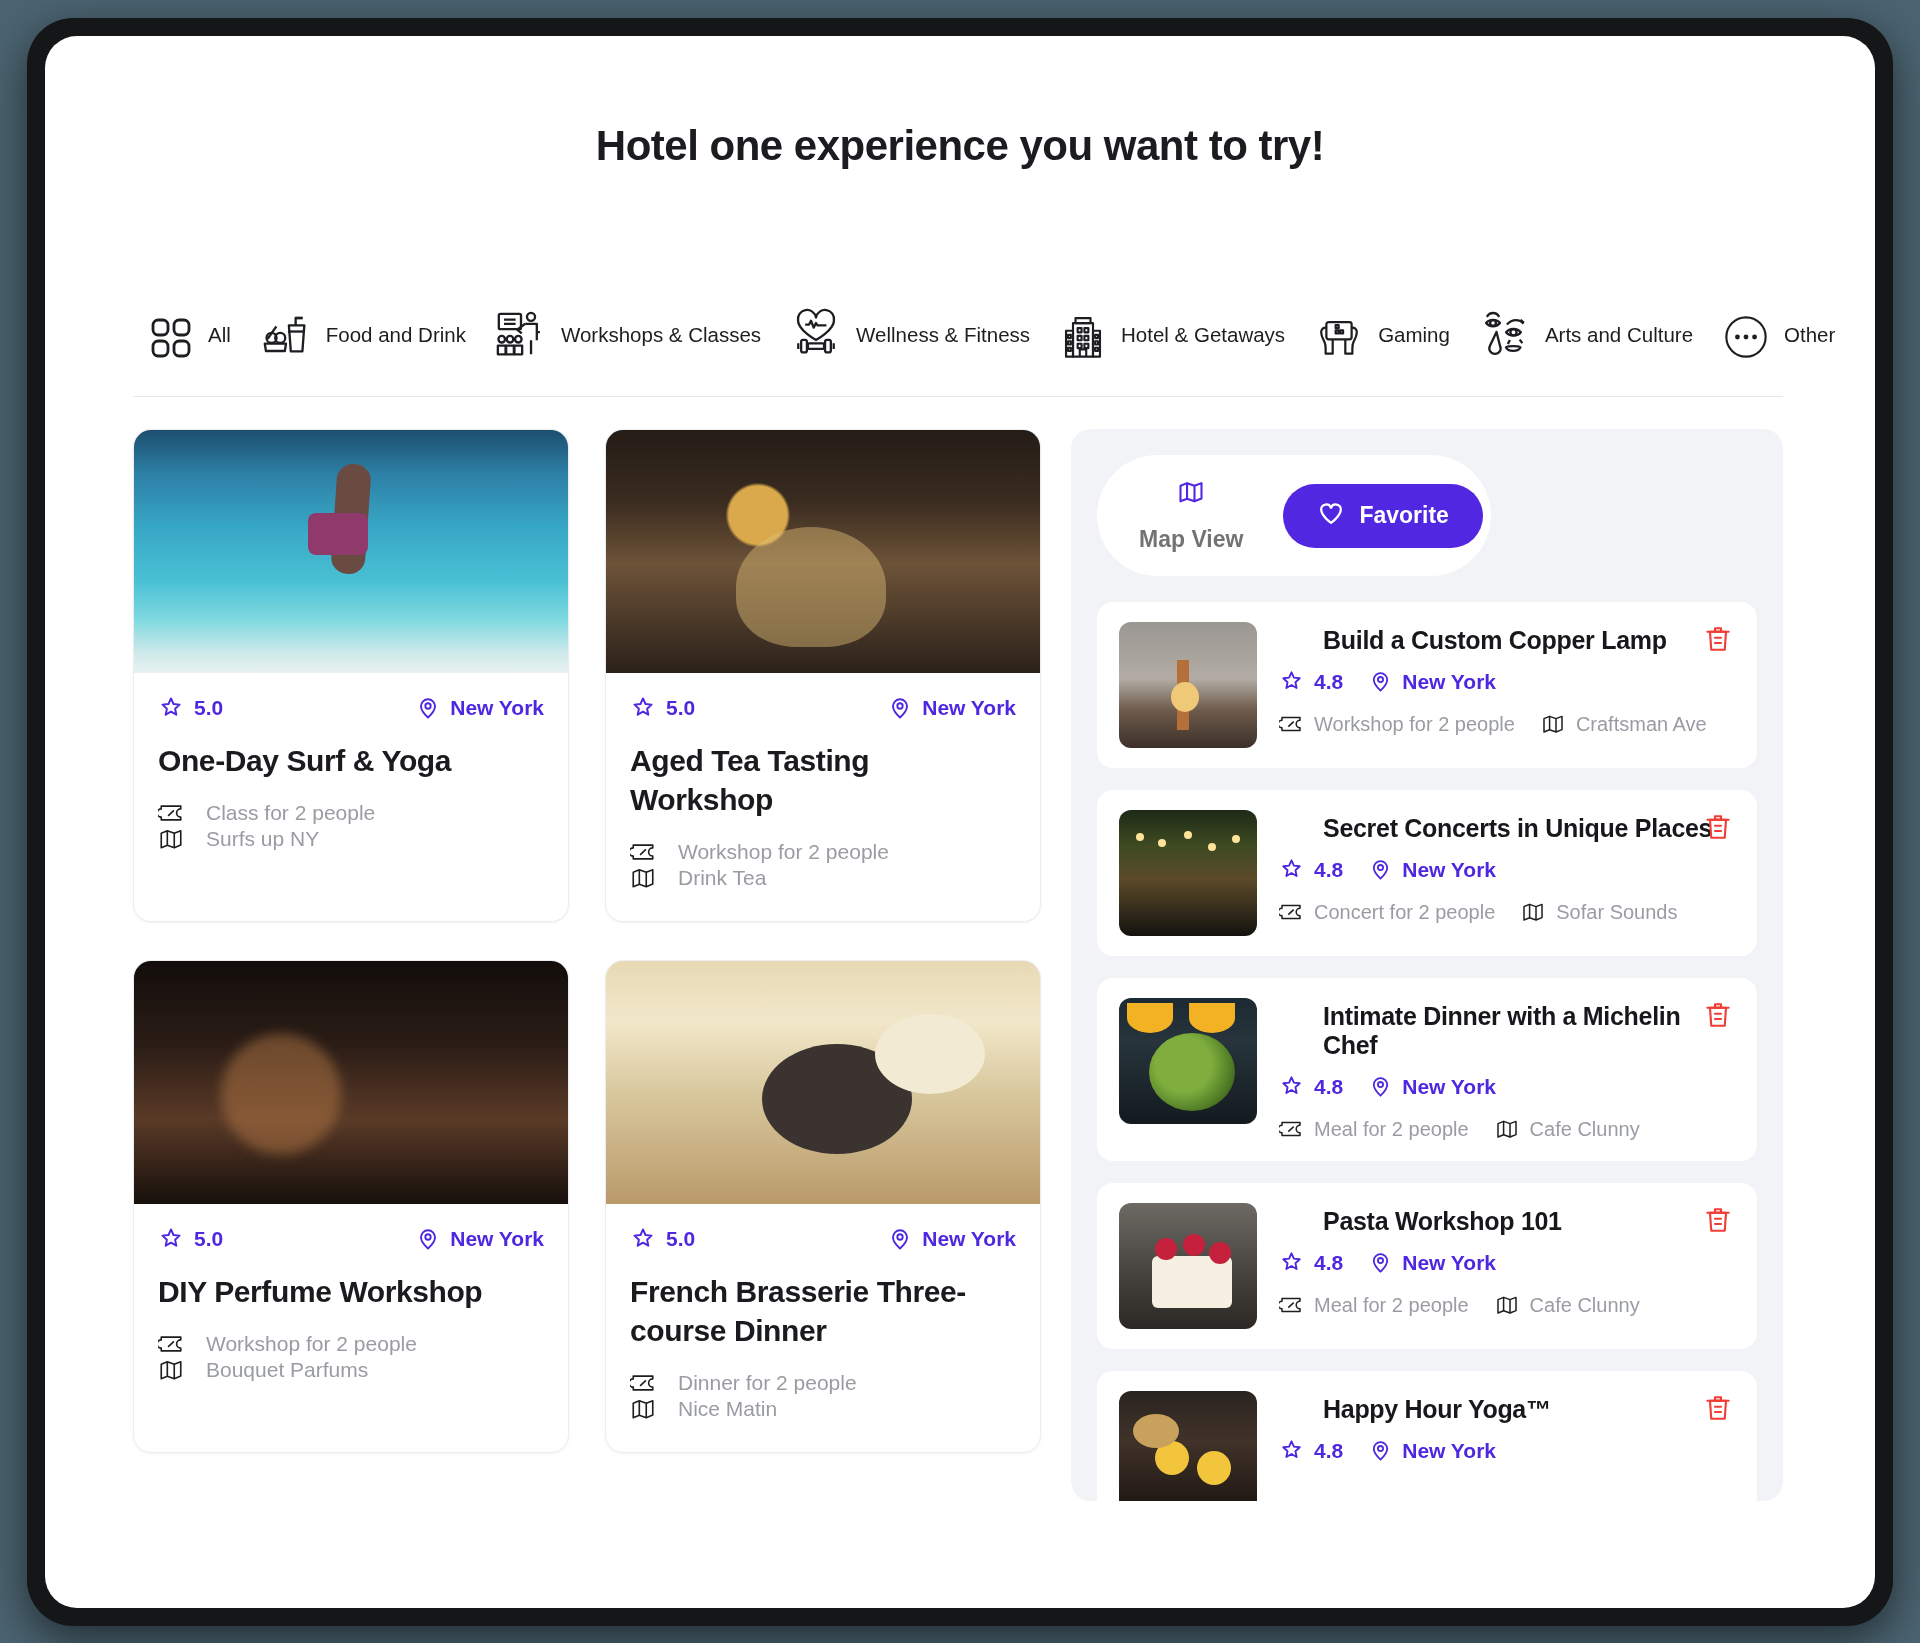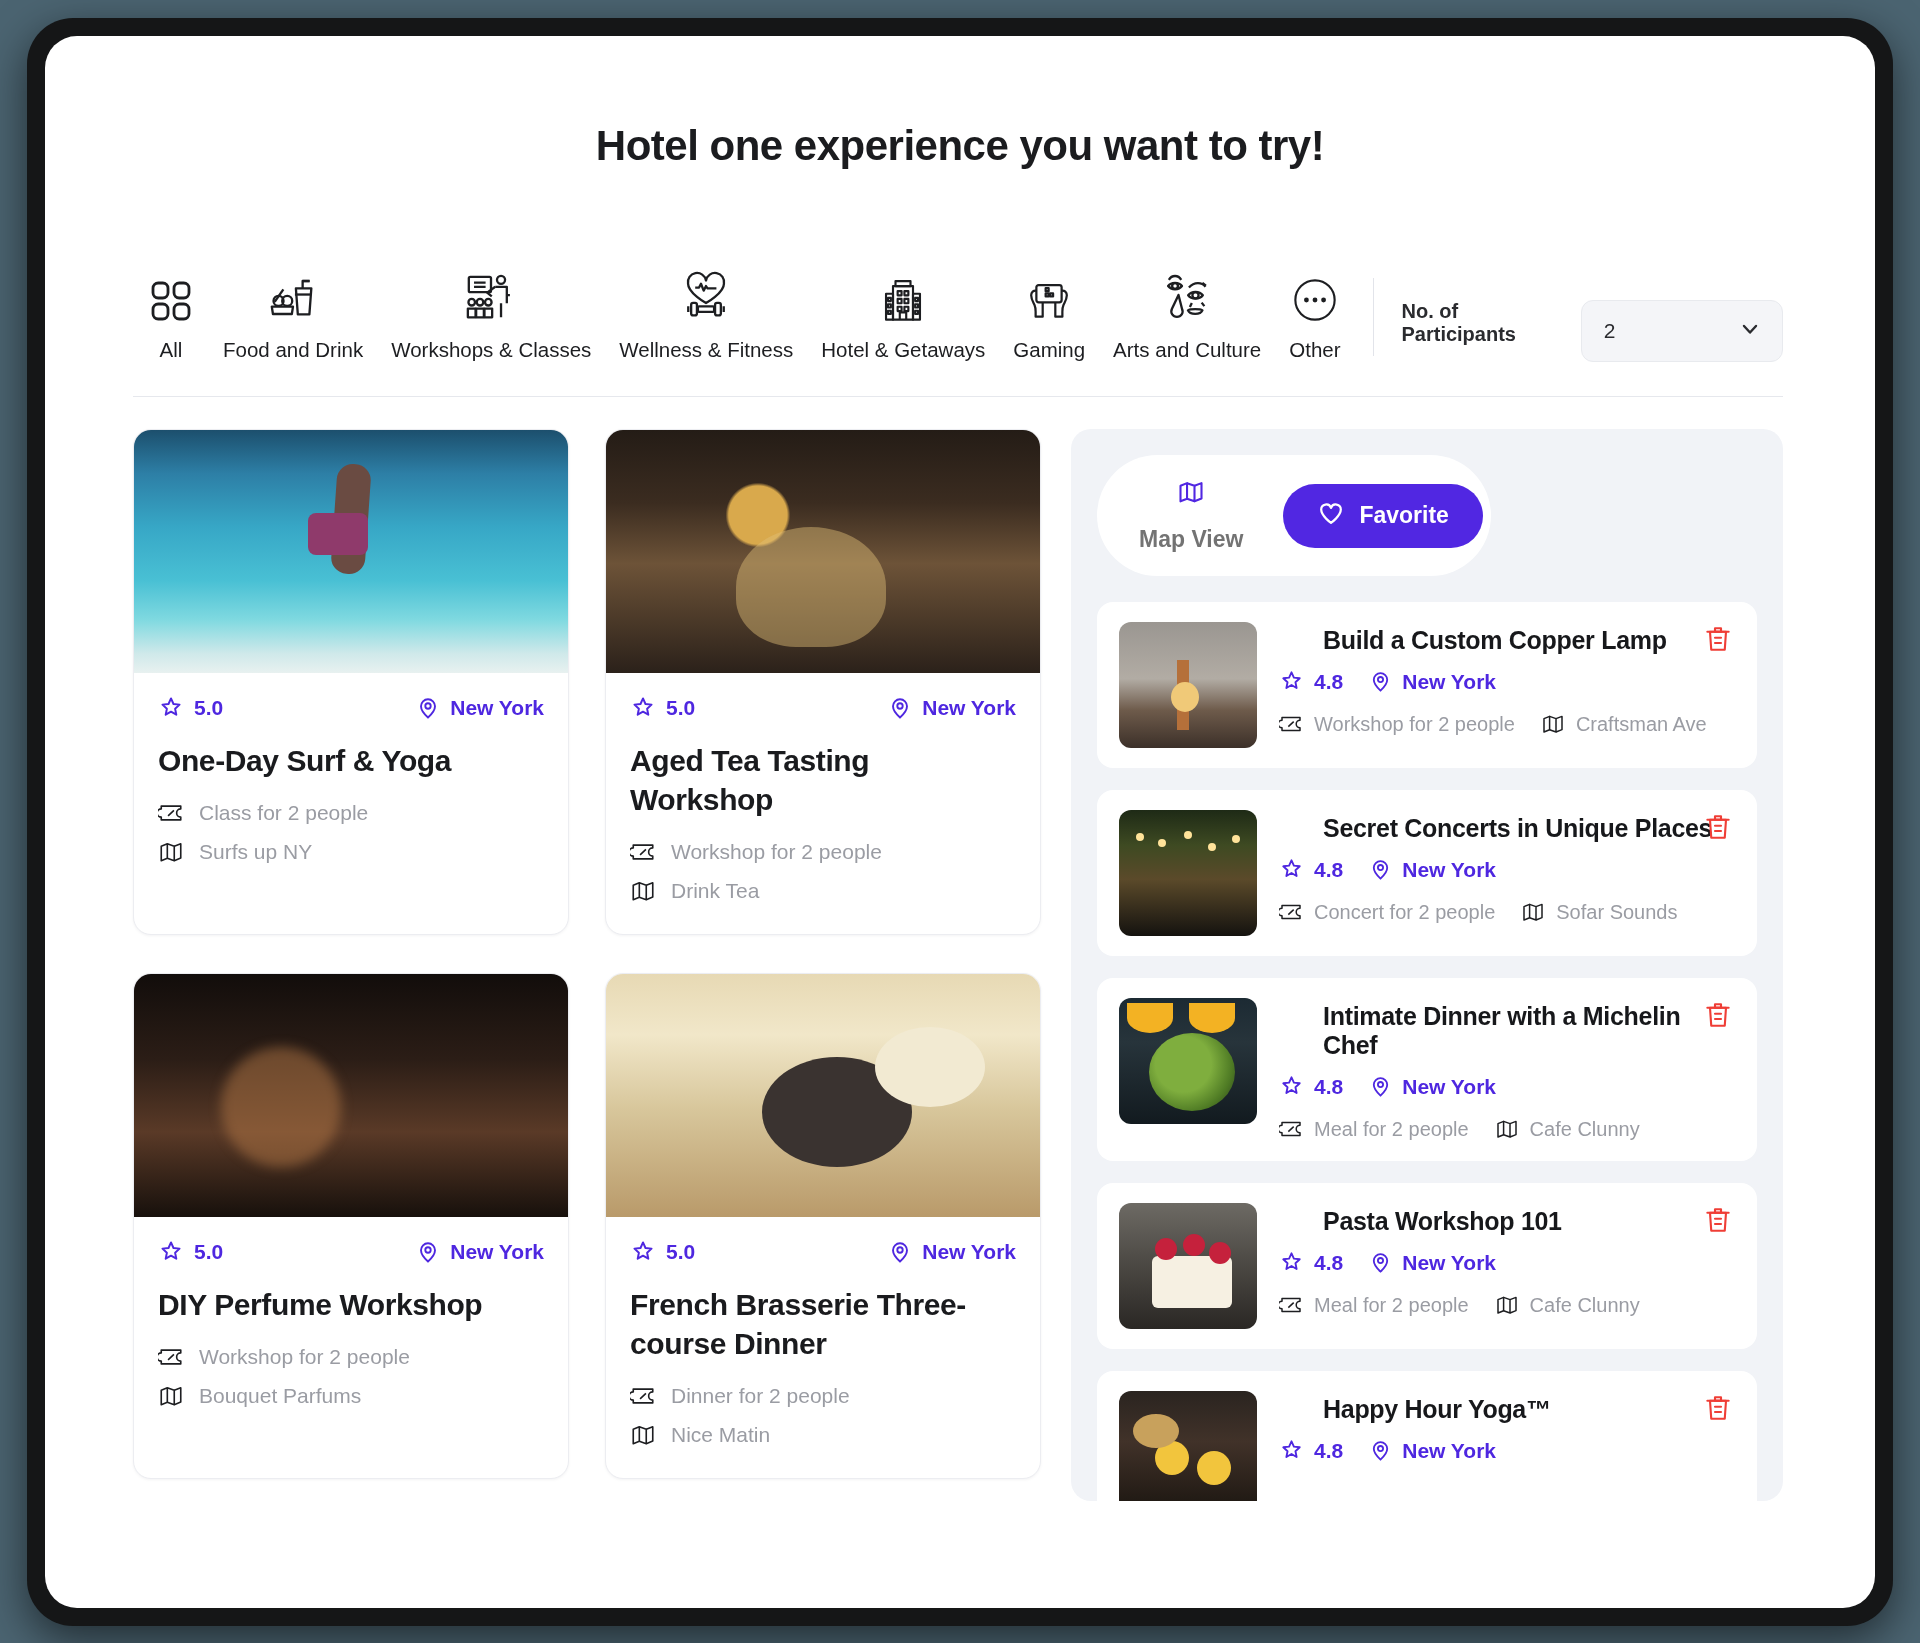--- a/index.html
+++ b/index.html
@@ -44,21 +44,20 @@
     height: 120px;
   }
   .cat-list {
     display: flex;
     align-items: flex-end;
     flex: 1 1 auto;
     gap: 0px;
   }
   .cat {
     display: flex;
-    flex-direction: column;
     align-items: center;
     gap: 13px;
     cursor: pointer;
     padding: 0 14px;
   }
   .cat .ic { height: 54px; display: flex; align-items: flex-end; }
   .cat .lb {
     font-size: 20.5px;
     color: #1d1e21;
     white-space: nowrap;
@@ -121,22 +120,21 @@
   }
   .rate, .loc { display: flex; align-items: center; gap: 10px; }
   .rate span, .loc span {
     color: #4e27e0; font-weight: bold; font-size: 21px;
   }
   .xcard h3 {
     font-size: 30px; font-weight: bold; color: #1a1b1e;
     letter-spacing: -0.4px; line-height: 1.3; margin-bottom: 20px;
   }
   .sub {
-    display: flex; align-items: center; gap: 15px;
-    margin-top: 13px;
+    display: flex; align-items: center; gap: 22px;
   }
   .sub span { font-size: 21px; color: #9a9ca3; }
 
   
   .fav-panel {
     flex: 1 1 auto;
     background: #f1f3f7;
     border-radius: 20px;
     padding: 26px 26px 0 26px;
     height: 1072px;

